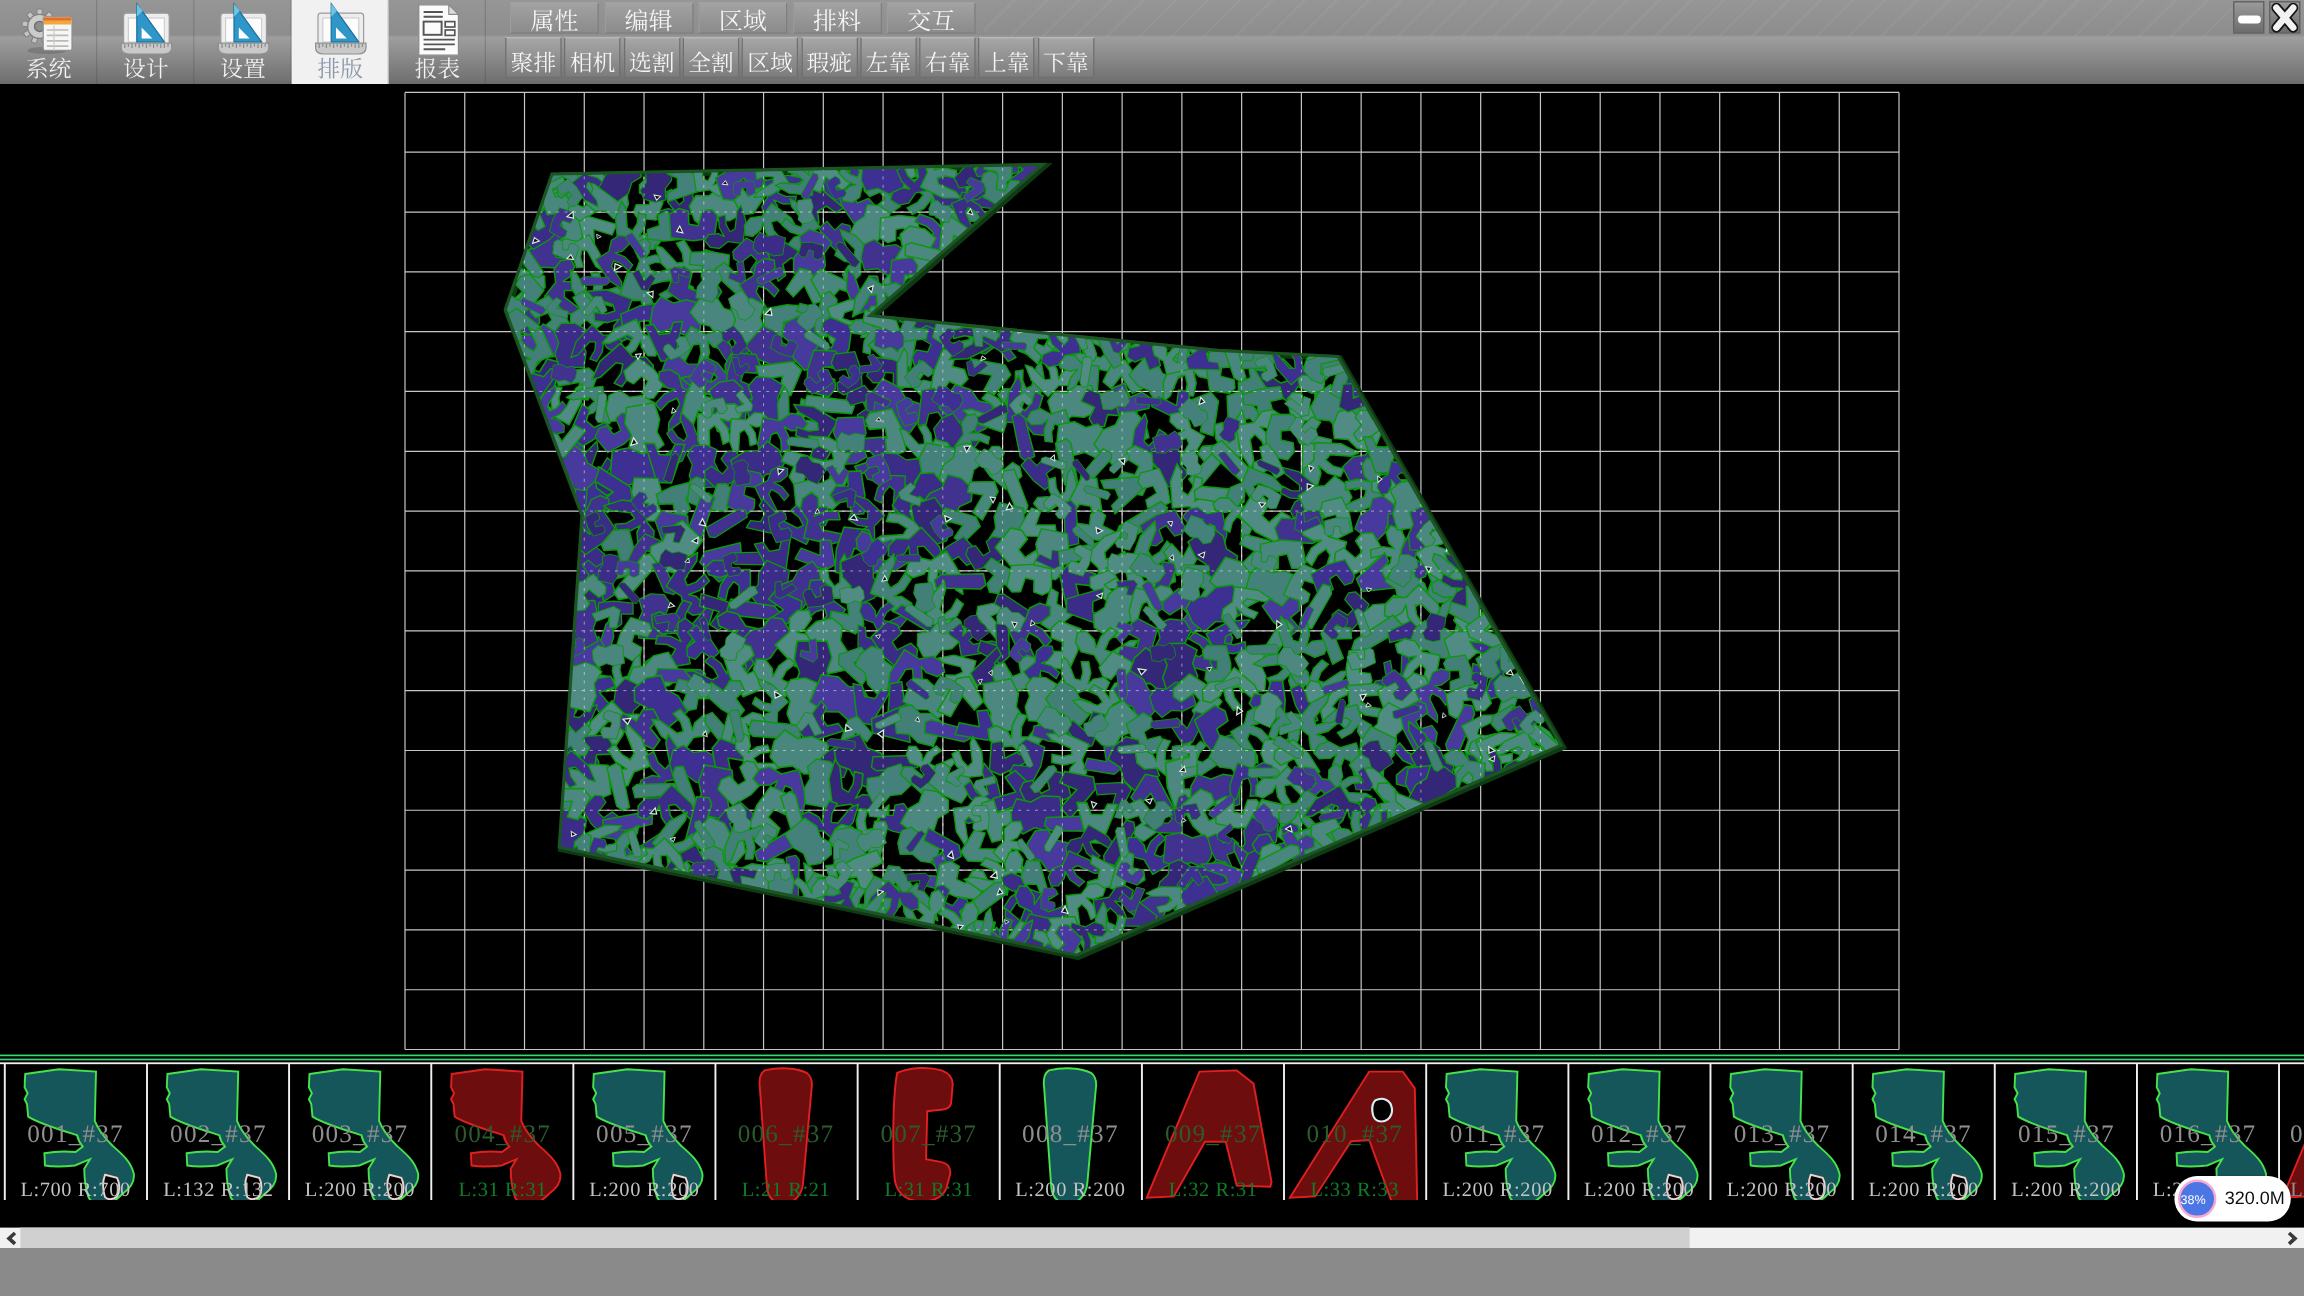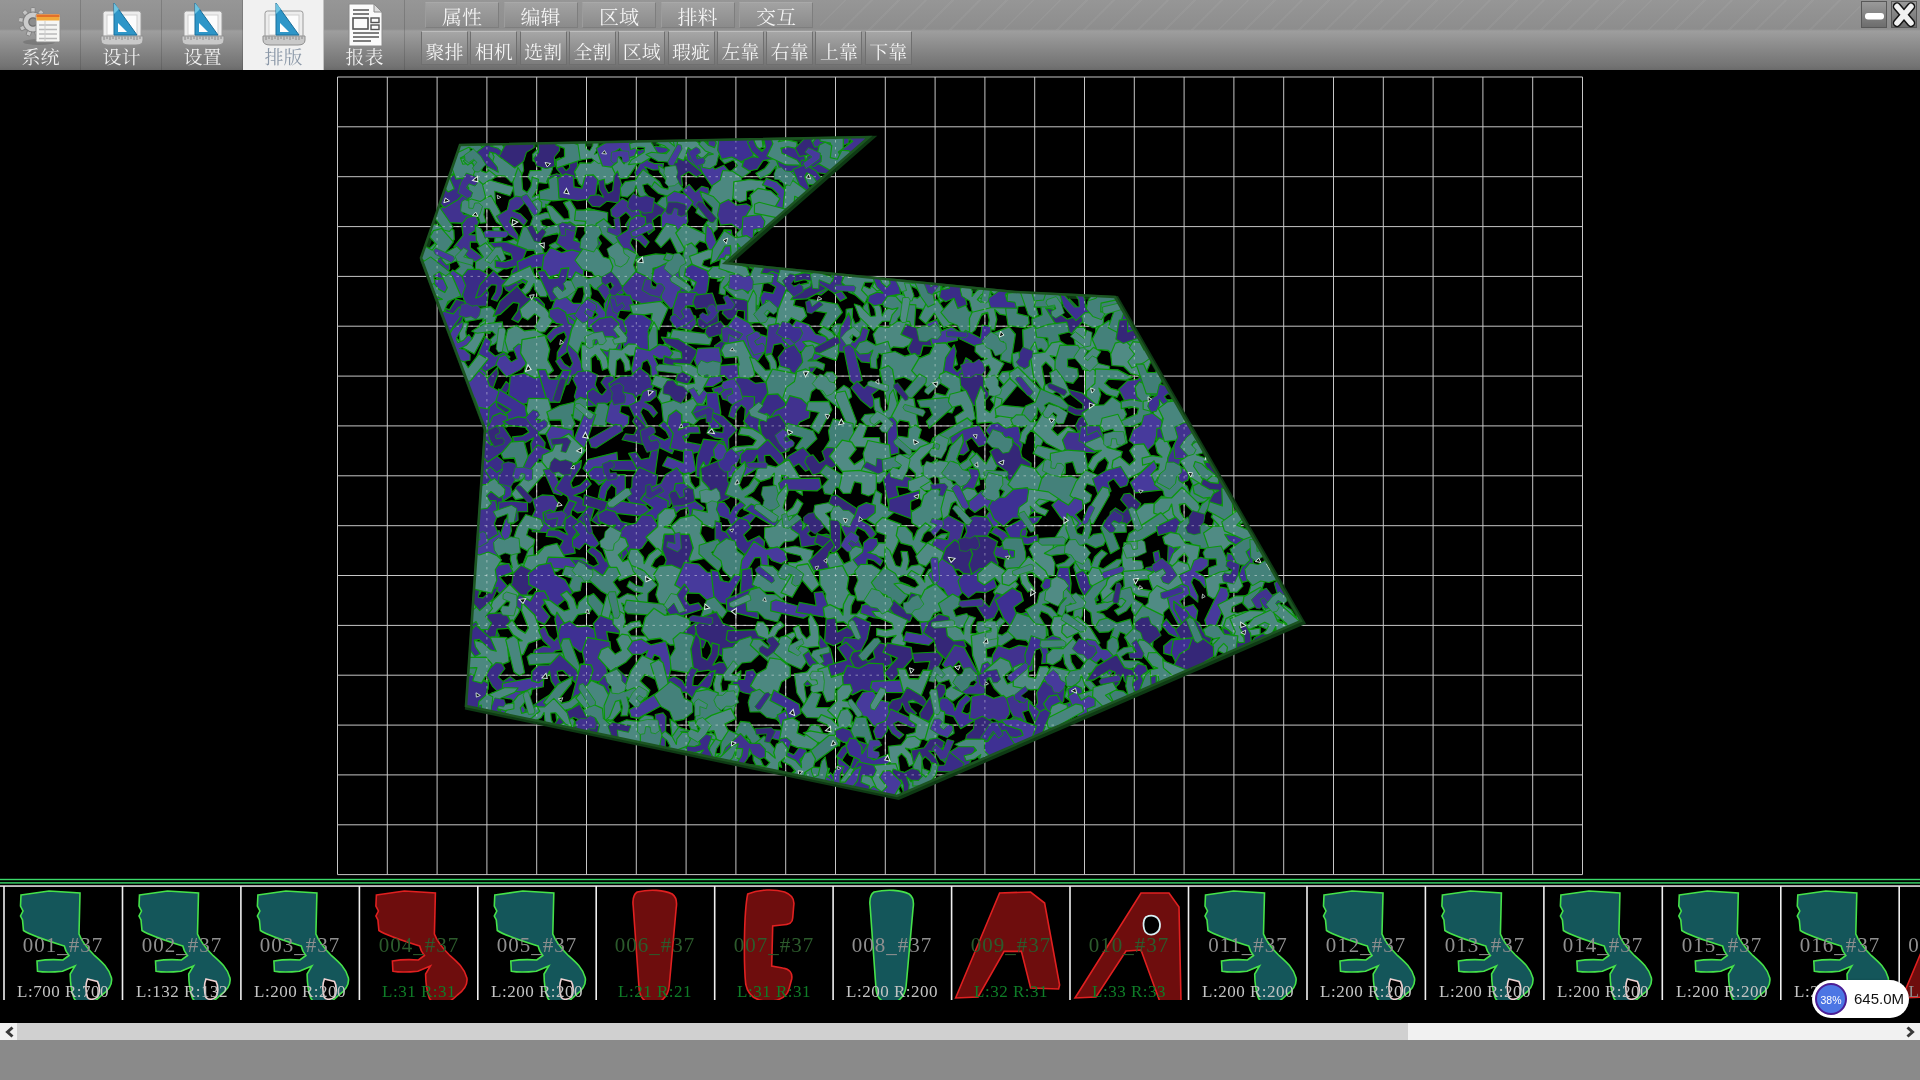--- a/index.html
+++ b/index.html
@@ -11,21 +11,21 @@
 .tab {position:absolute;top:2px;width:74px;height:26px;background:linear-gradient(#a2a2a2,#8b8b8b);border:1px solid #7e7e7e;border-top-color:#a9a9a9;border-left-color:#9c9c9c}
 .b2 {position:absolute;top:31px;width:47px;height:34px;background:linear-gradient(#a6a6a6,#7c7c7c);border:1px solid #6f6f6f;border-top-color:#bdbdbd}
 .ttext {position:absolute;left:0;top:0;z-index:8}
 .th {position:absolute;left:0}
 .t1 {letter-spacing:1px}
 .t2 {letter-spacing:0.5px}
 .sb {position:absolute;left:0;top:1023px;width:1920px;height:17px;background:#f1f1f1;z-index:4}
 .sbthumb {position:absolute;left:17px;top:0;width:1391px;height:17px;background:#d0d0d0}
 .bot {position:absolute;left:0;top:1040px;width:1920px;height:40px;background:#8a8a8a;z-index:4}
 .pill {position:absolute;left:1812px;top:980px;width:97px;height:38px;background:#fff;border-radius:19px;z-index:9;box-shadow:0 1px 3px rgba(0,0,0,.4)}
-.pillc {position:absolute;left:3px;top:3px;width:32px;height:32px;border-radius:16px;background:#4c76e4;border:2px solid #4c1d95;color:#fff;font-size:10.5px;text-align:center;line-height:30px}
+.pillc {position:absolute;left:3px;top:3px;width:32px;height:32px;border-radius:16px;background:#4c76e4;border:2px solid #f9a8d4;color:#fff;font-size:10.5px;line-height:30px}
 .pillt {position:absolute;left:42px;top:10px;font-size:15px;color:#111}
 .win {position:absolute;top:1px;width:26px;height:27px;background:linear-gradient(#9a9a9a,#6d6d6d);border:1px solid #585858;z-index:9}
 </style></head>
 <body>
 <svg class="cv" width="1920" height="1080" viewBox="0 0 1920 1080">
 <defs>
 <path id="g0" d="M532 12Q532 -13 524 -32Q517 -52 495 -64Q474 -77 429 -81Q428 -67 423 -55Q418 -44 409 -36Q399 -28 379 -22Q360 -16 326 -12V3Q326 3 341 2Q356 1 377 -1Q398 -2 417 -3Q436 -4 443 -4Q456 -4 461 0Q465 5 465 14V313H532ZM793 598Q787 591 771 589Q755 587 733 603L765 605Q730 580 678 549Q626 518 563 485Q500 451 432 418Q363 385 293 355Q223 326 157 302L157 310H191Q188 281 178 263Q169 246 157 241L115 325Q115 325 129 326Q143 328 152 331Q210 353 273 384Q337 416 401 452Q466 489 526 526Q585 564 634 599Q683 635 716 664ZM540 695Q536 687 521 683Q506 679 483 691L512 695Q488 675 451 650Q415 626 372 601Q330 575 284 553Q239 530 197 512L196 523H232Q229 493 220 475Q211 457 200 452L158 534Q158 534 168 536Q178 538 184 540Q221 556 260 582Q299 608 337 638Q374 667 406 696Q437 724 456 745ZM142 316Q186 317 256 320Q327 323 417 328Q506 333 609 338Q711 344 819 351L821 332Q707 317 539 298Q370 280 164 261ZM183 528Q219 528 282 531Q345 533 423 537Q502 542 586 546L587 528Q525 518 423 501Q322 485 205 470ZM871 767Q863 761 850 761Q836 762 817 770Q744 759 655 747Q567 736 469 727Q372 717 272 711Q172 704 76 702L73 721Q166 729 266 742Q367 755 466 772Q564 789 649 806Q735 824 797 841ZM651 456Q729 436 781 409Q832 382 862 354Q892 326 903 301Q915 275 912 257Q909 239 895 233Q881 226 860 237Q844 274 807 314Q771 353 726 388Q682 422 641 445ZM376 176Q371 169 364 166Q356 163 339 166Q309 131 264 91Q220 51 168 13Q115 -24 59 -53L49 -40Q96 -5 142 41Q187 87 226 135Q264 183 288 224ZM631 215Q715 187 770 155Q825 123 857 91Q888 59 900 32Q911 5 908 -13Q905 -31 891 -37Q877 -43 855 -31Q842 -1 816 31Q790 63 757 95Q724 127 688 155Q653 183 621 205Z"></path>
       <path id="g1" d="M770 434Q770 424 770 416Q770 408 770 402V30Q770 20 774 15Q778 11 794 11H844Q861 11 874 11Q887 12 893 12Q898 13 901 15Q904 17 908 22Q913 33 920 68Q927 104 934 141H947L950 19Q965 14 970 7Q975 1 975 -9Q975 -23 964 -32Q953 -41 924 -45Q895 -50 842 -50H779Q748 -50 733 -43Q717 -37 711 -24Q706 -10 706 12V434ZM583 307Q583 267 576 224Q569 181 552 138Q534 96 501 56Q468 15 416 -20Q363 -55 286 -83L277 -69Q350 -31 396 14Q443 59 469 109Q495 158 504 208Q514 259 514 306V427H583ZM406 604Q401 595 386 591Q371 587 348 597L375 604Q354 568 321 524Q288 479 249 432Q209 385 167 342Q125 299 86 265L83 276H122Q118 244 108 225Q98 206 85 201L44 289Q44 289 56 291Q68 294 73 298Q105 328 141 373Q176 419 210 470Q244 521 271 570Q299 619 315 655ZM314 788Q310 779 295 774Q281 769 256 778L284 785Q263 746 229 697Q195 648 155 601Q116 553 78 517L76 528H115Q111 496 100 477Q88 457 74 452L40 541Q40 541 50 543Q60 546 64 550Q86 572 109 608Q132 644 153 684Q175 725 192 764Q209 803 219 831ZM47 73Q79 80 134 94Q189 108 257 126Q325 145 393 166L397 152Q347 124 276 87Q205 51 111 10Q106 -8 90 -15ZM62 286Q91 289 142 294Q192 300 256 308Q319 317 386 326L388 311Q342 296 262 269Q181 243 89 217ZM54 534Q76 534 113 534Q150 534 195 535Q240 536 286 538L286 522Q257 513 199 497Q142 481 79 466ZM694 611Q690 603 676 598Q662 593 637 602L667 608Q640 579 596 542Q553 505 504 471Q455 436 409 411L409 422H448Q445 390 436 371Q426 352 414 346L371 433Q371 433 381 435Q391 437 396 440Q424 456 454 483Q484 510 513 541Q541 573 564 602Q588 632 602 653ZM573 844Q620 829 648 809Q676 790 689 770Q702 751 704 734Q705 718 697 707Q689 696 676 694Q662 693 647 703Q640 725 626 749Q612 774 595 797Q578 820 562 836ZM394 432Q437 432 510 435Q583 438 675 443Q766 447 862 454L863 436Q789 422 674 403Q559 384 421 366ZM740 582Q804 553 842 522Q881 491 901 461Q921 432 926 407Q930 382 924 366Q917 351 902 347Q888 344 869 357Q861 393 838 432Q815 472 785 510Q756 547 728 574ZM887 740Q887 740 895 733Q904 726 917 716Q931 705 945 692Q960 680 972 668Q968 652 946 652H376L368 682H841Z"></path>
       <path id="g2" d="M709 773 746 811 818 748Q809 738 781 734V528Q781 519 784 515Q788 512 802 512H847Q860 512 872 512Q884 512 890 513Q893 513 897 513Q901 513 903 513Q908 514 913 515Q917 516 921 517H931L934 516Q950 511 957 506Q963 501 963 490Q963 477 953 468Q943 459 916 455Q889 451 840 451H784Q756 451 742 456Q728 462 723 475Q718 488 718 509V773ZM749 773V743H482V773ZM452 783V806L527 773H515V689Q515 656 509 618Q503 579 482 539Q462 499 421 463Q380 426 311 398L301 411Q365 453 398 499Q430 545 441 594Q452 643 452 689V773ZM438 392Q466 305 516 238Q566 172 635 124Q704 76 789 45Q875 13 976 -5L975 -17Q952 -20 935 -35Q918 -49 912 -74Q815 -49 736 -11Q657 28 596 83Q535 137 491 211Q447 285 421 382ZM774 395 819 437 891 369Q885 362 875 360Q866 358 848 356Q799 249 721 164Q644 79 530 18Q417 -43 260 -77L252 -61Q460 1 594 117Q727 232 785 395ZM825 395V366H366L357 395ZM148 54Q169 66 208 90Q246 114 294 146Q342 177 393 211L400 198Q380 177 346 144Q312 111 270 72Q228 32 183 -9ZM218 535 233 526V57L177 35L204 61Q211 39 207 22Q204 4 195 -7Q186 -18 179 -22L134 59Q158 72 164 79Q171 86 171 100V535ZM172 569 205 604 270 549Q266 543 255 537Q244 532 226 529L233 538V490H171V569ZM111 833Q170 811 207 786Q245 761 264 736Q284 711 289 689Q294 668 288 653Q282 639 268 635Q254 631 235 642Q224 672 202 705Q179 739 152 771Q125 802 100 825ZM218 569V539H50L41 569Z"></path>
       <path id="g3" d="M876 541Q876 541 885 534Q893 527 907 516Q921 504 936 492Q951 479 964 467Q960 451 937 451H358L350 480H829ZM717 824Q715 814 708 807Q701 800 681 797V-49Q681 -54 673 -60Q665 -66 653 -71Q641 -75 628 -75H615V836ZM180 58Q203 69 244 89Q285 110 336 137Q387 164 440 193L448 180Q426 161 389 132Q353 102 309 67Q265 32 217 -4ZM251 532 266 523V59L210 37L238 63Q245 41 241 23Q237 6 228 -5Q220 -16 212 -20L167 61Q190 73 197 81Q203 88 203 102V532ZM204 567 237 602 302 547Q298 541 287 536Q276 530 259 527L266 537V488H203V567ZM153 835Q214 811 251 785Q289 758 308 732Q328 706 332 684Q337 661 330 647Q324 632 310 628Q295 625 277 636Q268 667 245 702Q222 737 194 770Q167 803 142 827ZM265 567V538H54L45 567Z"></path>
@@ -1336,13 +1336,13 @@
 <svg style="position:absolute;left:3px;top:2px" width="14" height="14" viewBox="0 0 14 14">
       <path d="M9.5,2.5 L4.5,7 L9.5,11.5" stroke="#3a3a3a" stroke-width="3" fill="none"></path>
     </svg>
 <svg style="position:absolute;right:3px;top:2px" width="14" height="14" viewBox="0 0 14 14">
       <path d="M4.5,2.5 L9.5,7 L4.5,11.5" stroke="#3a3a3a" stroke-width="3" fill="none"></path>
     </svg>
 </div>
 <div class="bot"></div>
 <div class="pill">
     <div class="pillc">38%</div>
-    <div class="pillt">645.0M</div>
+    <div class="pillt">320.0M</div>
   </div>
 </body></html>

